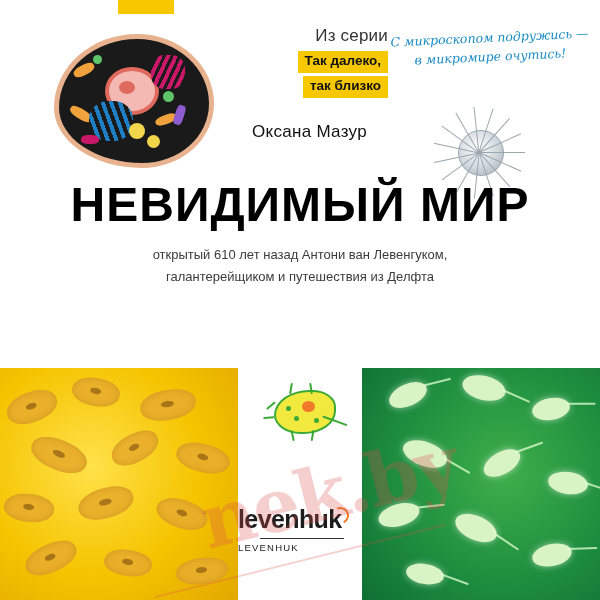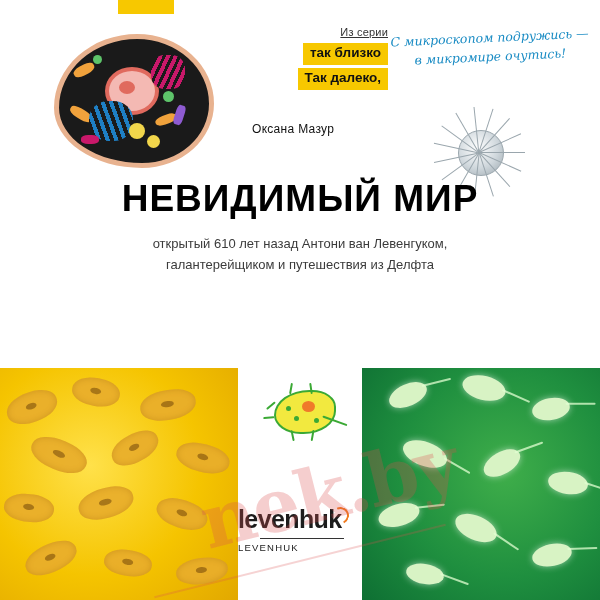--- a/index.html
+++ b/index.html
@@ -29,25 +29,24 @@
 
   
   .series-block {
     position: absolute;
     left: 228px;
     top: 26px;
     width: 160px;
     text-align: right;
   }
   .series-label {
-    font-size: 11px;
+    font-size: 17px;
     color: #333;
     letter-spacing: .2px;
     margin-bottom: 5px;
-    text-decoration: underline;
   }
   .series-line {
     display: inline-block;
     background: #f7c800;
     color: #111;
     font-weight: bold;
     font-size: 13.5px;
     padding: 3px 7px 4px 7px;
     margin-bottom: 3px;
     line-height: 1.1;
@@ -66,21 +65,21 @@
     font-size: 12.5px;
     line-height: 1.55;
     transform: rotate(-2.6deg);
   }
 
   
   .author {
     position: absolute;
     left: 252px;
     top: 122px;
-    font-size: 12px;
+    font-size: 17px;
     color: #111;
     letter-spacing: .3px;
   }
 
   
   .title-wrap {
     position: absolute;
     left: 0;
     top: 180px;
     width: 600px;
@@ -91,21 +90,21 @@
     color: #222;
     margin-bottom: 8px;
   }
   .title-sub2 {
     font-size: 17px;
     font-weight: bold;
     color: #111;
     margin-bottom: 10px;
   }
   .title-main {
-    font-size: 37px;
+    font-size: 48px;
     font-weight: bold;
     letter-spacing: 1px;
     color: #000;
     line-height: 1.05;
     margin-bottom: 14px;
   }
   .title-desc {
     font-size: 13px;
     color: #3b3b3b;
     line-height: 1.65;
@@ -342,22 +341,22 @@
       <div class="organelle" style="left:104px;top:52px;width:11px;height:11px;background:#5ec46a;"></div>
       <div class="organelle" style="left:34px;top:16px;width:9px;height:9px;background:#5ec46a;"></div>
       <div class="organelle" style="left:88px;top:96px;width:13px;height:13px;background:#f2d64b;"></div>
       <div class="organelle" style="left:22px;top:96px;width:18px;height:9px;background:#c9186a;border-radius:40%;"></div>
       <div class="organelle" style="left:116px;top:66px;width:9px;height:20px;background:#8e5bd1;border-radius:30%;transform:rotate(18deg);"></div>
     </div>
   </div>
 
   <div class="series-block">
     <div class="series-label">Из серии</div>
+    <div><span class="series-line">Так далеко,</span></div>
     <div><span class="series-line">так близко</span></div>
-    <div><span class="series-line">Так далеко,</span></div>
   </div>
 
   <div class="slogan">
     <div>С микроскопом подружись —</div>
     <div>в микромире очутись!</div>
   </div>
 
   <div class="radio">
     <div class="radio-core"></div>
     <div class="spike" style="transform:rotate(0deg)"></div>

